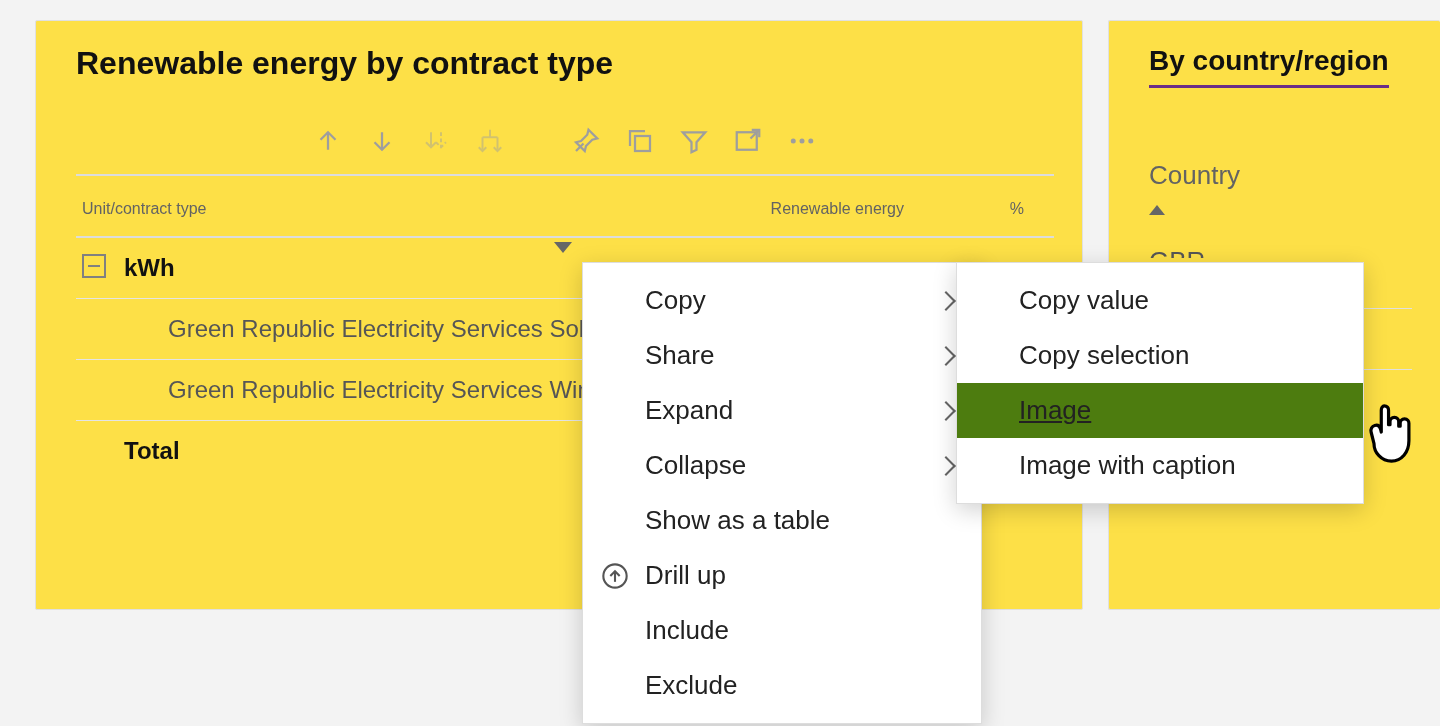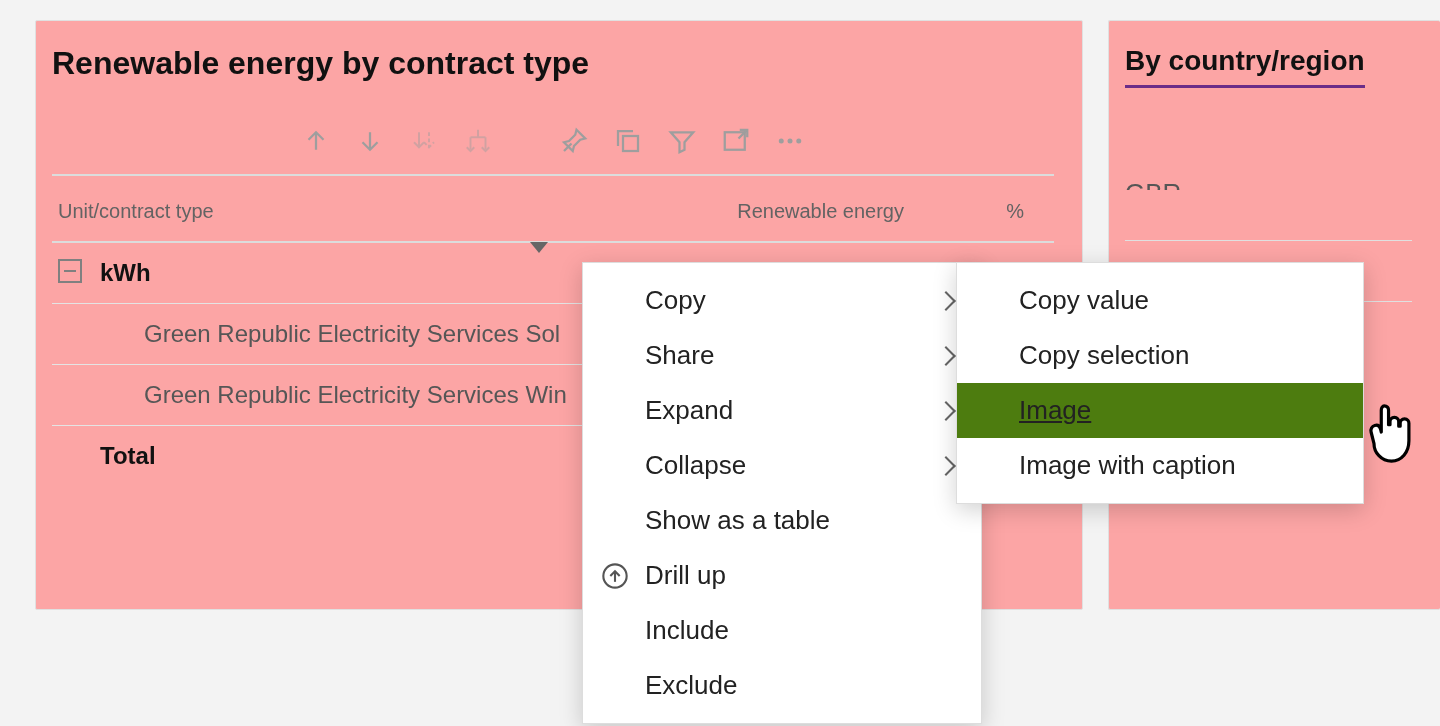--- a/index.html
+++ b/index.html
@@ -7,24 +7,24 @@
       font-family: "Segoe UI", -apple-system, BlinkMacSystemFont, sans-serif;
       background: #f3f3f3;
       width: 1440px;
       height: 726px;
       position: relative;
       overflow: hidden;
     }
 
     .card {
       position: absolute;
-      background: #fca5a5;
+      background: #fde047;
       border: 1px solid #e0e0e0;
       border-radius: 2px;
-      padding: 24px 28px 20px 16px;
+      padding: 24px 28px 20px 40px;
     }
     .card-left {
       left: 35px;
       top: 20px;
       width: 1048px;
       height: 590px;
     }
     .card-right {
       left: 1108px;
       top: 20px;
@@ -63,21 +63,21 @@
     .toolbar svg { width: 30px; height: 30px; display: block; }
     .toolbar .tb-item { cursor: pointer; }
 
     
     .thead {
       display: flex;
       align-items: flex-end;
       padding: 18px 10px 18px 6px;
       border-bottom: 2px solid #dcdcdc;
       color: #636363;
-      font-size: 20px;
+      font-size: 16px;
     }
     .thead .col1 { flex: 0 0 520px; }
     .thead .col2 { flex: 1; text-align: right; padding-right: 40px; position: relative; }
     .thead .col3 { flex: 0 0 100px; text-align: right; padding-right: 20px;}
     .sort-caret {
       position: absolute;
       left: -48px;
       top: 42px;
       width: 0; height: 0;
       border-left: 9px solid transparent;
@@ -282,20 +282,24 @@
   </div>
   <div class="trow total">
     <span class="label">Total</span>
   </div>
 </div>
 
 <div class="card card-right">
   <span class="card-title-right">By country/region</span>
 
   <div>
+    <div class="country-head">
+      <span>Country</span>
+      <div><span class="country-sort"></span></div>
+    </div>
     <div class="country-row">GBR</div>
     <div class="sep"></div>
     <div class="sep sep2"></div>
   </div>
 </div>
 
 <div class="menu menu-main">
   <div class="menu-item">
     <span>Copy</span>
       <span class="arrow"></span>

